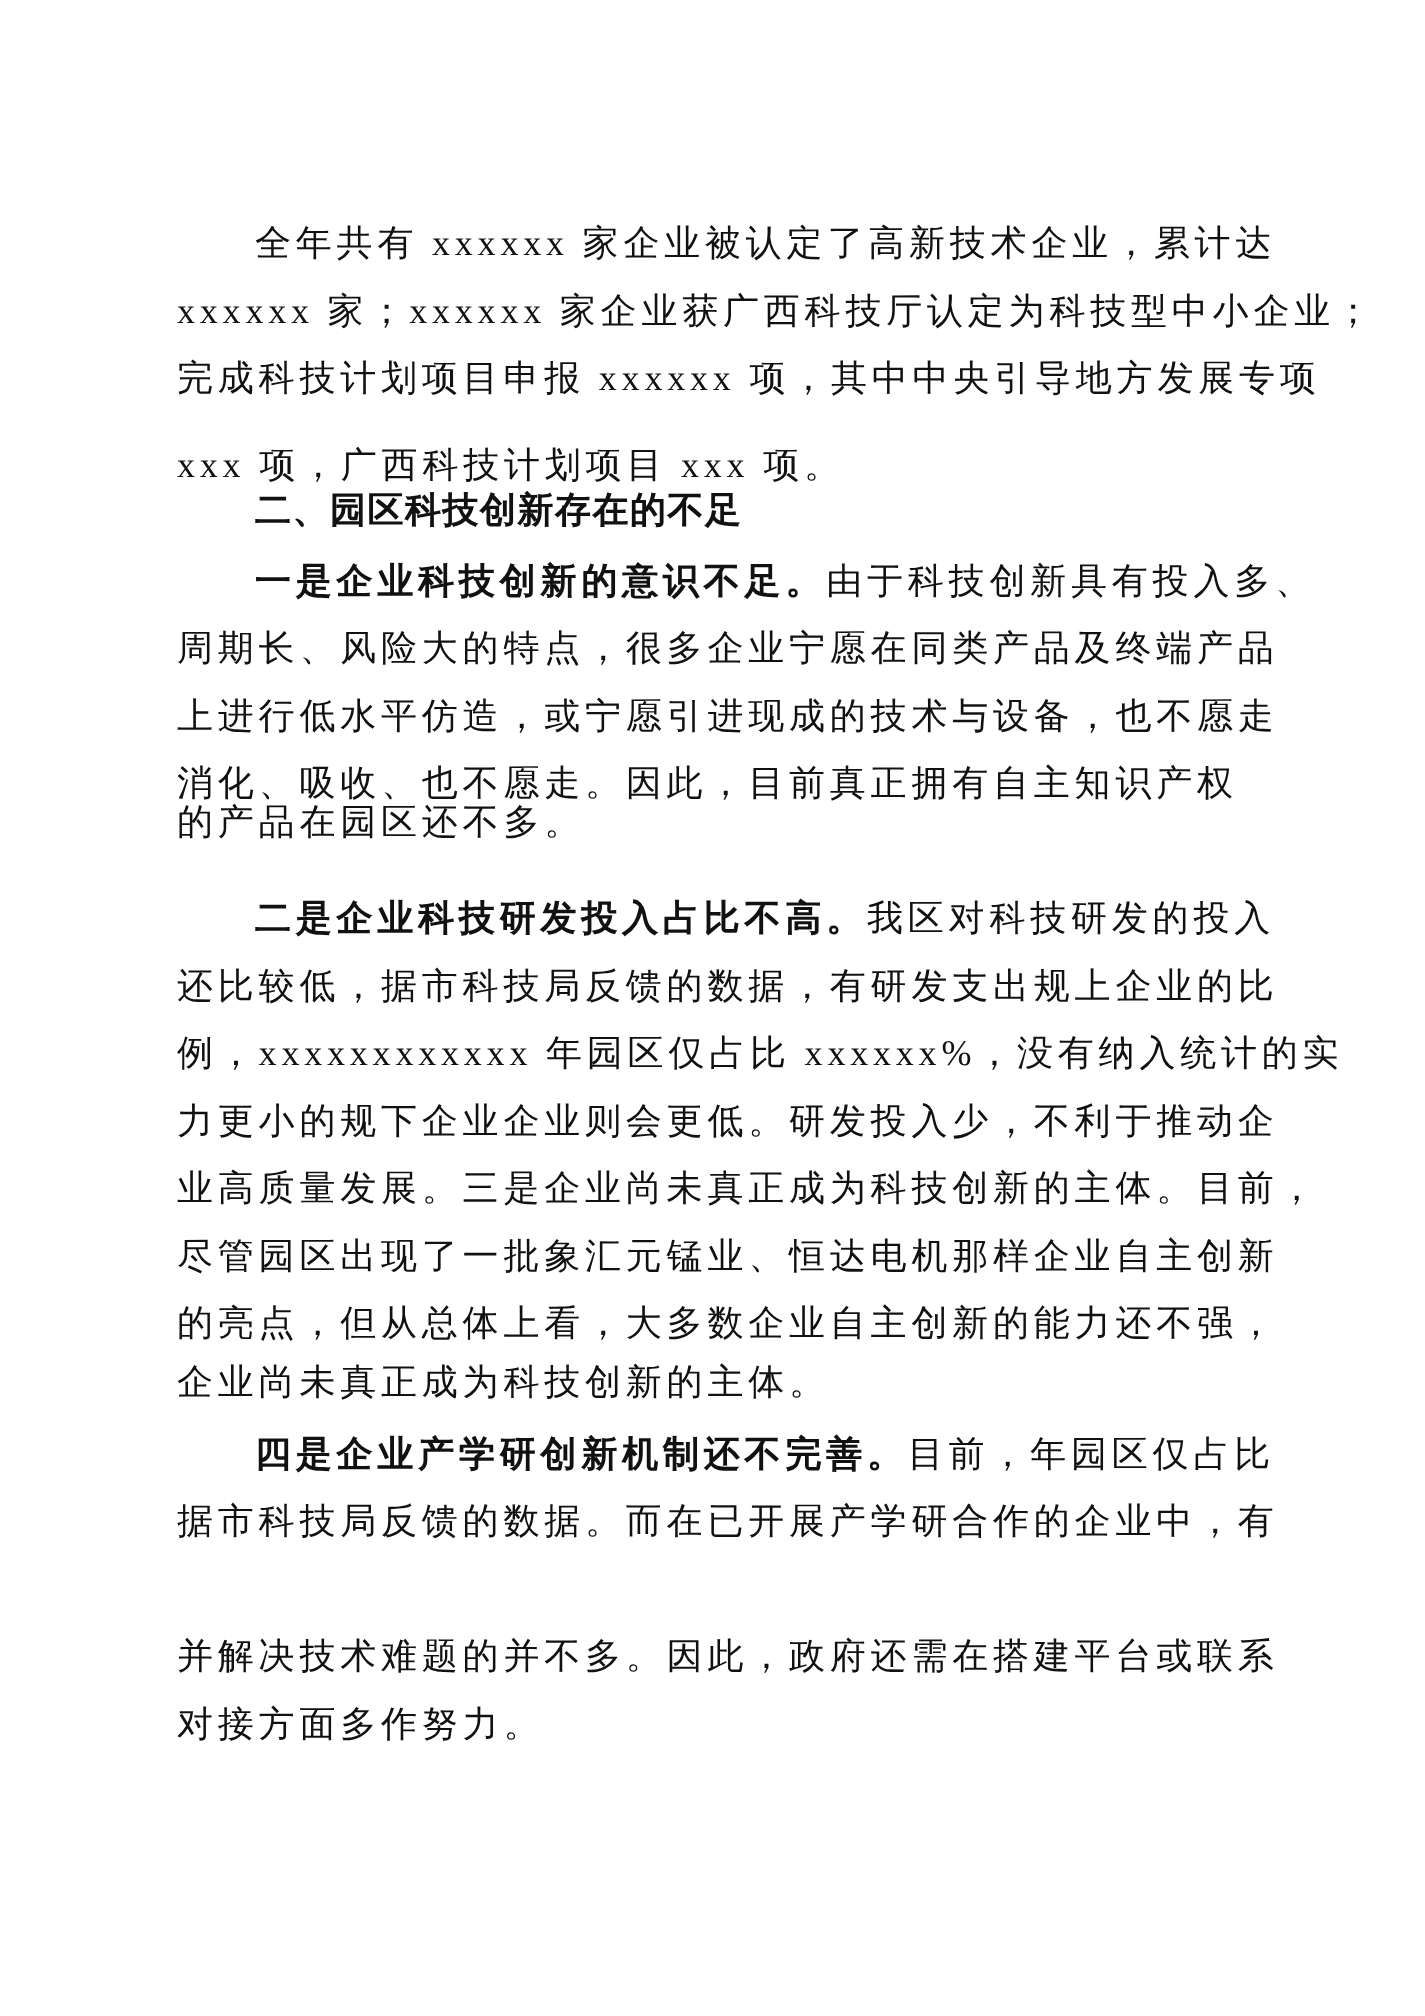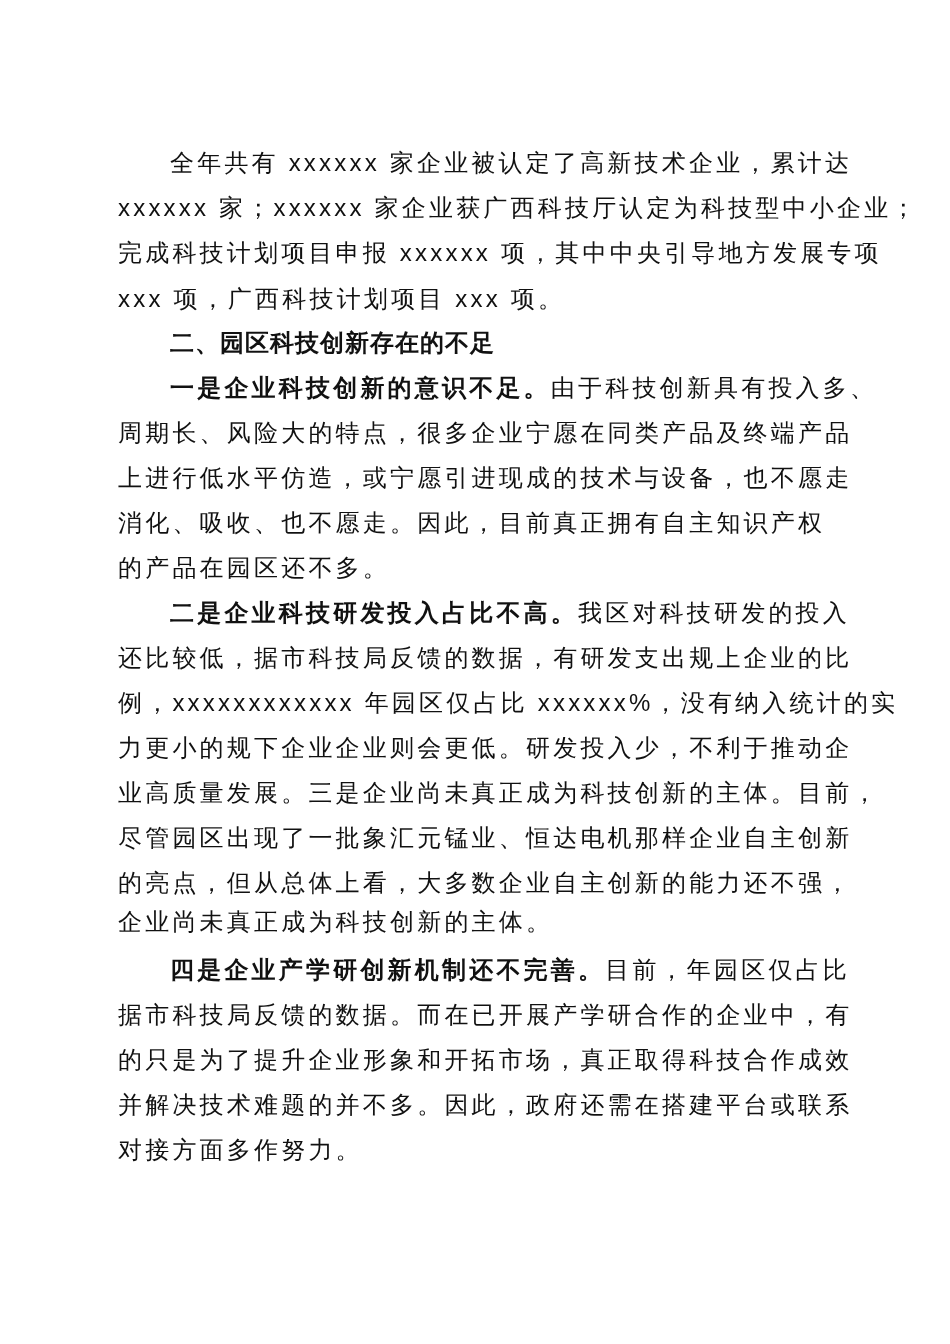--- a/index.html
+++ b/index.html
@@ -2,57 +2,56 @@
 <html><head>
   <meta charset="utf-8">
   <style>
     html, body { margin: 0; padding: 0; background: #ffffff; }
     body { width: 950px; height: 1344px; position: relative; overflow: hidden; }
     .page { position: absolute; left: 0; top: 0; width: 950px; height: 1344px; background: #ffffff; }
     .line {
       position: absolute;
       left: 118px;
       width: 720px;
-      font-family: Liberation Sans, sans-serif;
+      font-family: Liberation Serif, serif;
       font-size: 24px;
       line-height: 34px;
       color: #111111;
       white-space: nowrap;
       letter-spacing: 3.2px;
     }
     .indent { left: 170px; }
-    .heading { font-family: Liberation Sans, sans-serif; font-weight: bold; letter-spacing: 1px; }
+    .heading { font-family: Liberation Mono, monospace; font-weight: bold; letter-spacing: 1px; }
     .lead { font-weight: bold; }
   </style>
 </head>
 <body>
 
 <div class="page">
 
   <div class="line indent" style="top:146px">全年共有 xxxxxx 家企业被认定了高新技术企业，累计达</div>
   <div class="line" style="top:191px">xxxxxx 家；xxxxxx 家企业获广西科技厅认定为科技型中小企业；</div>
   <div class="line" style="top:236px">完成科技计划项目申报 xxxxxx 项，其中中央引导地方发展专项</div>
-  <div class="line" style="top:282px">xxx 项，广西科技计划项目 xxx 项。</div>
+  <div class="line" style="top:294px">xxx 项，广西科技计划项目 xxx 项。</div>
 
   <div class="line indent heading" style="top:326px">二、园区科技创新存在的不足</div>
 
   <div class="line indent" style="top:371px"><span class="lead">一是企业科技创新的意识不足。</span><span>由于科技创新具有投入多、</span></div>
   <div class="line" style="top:416px">周期长、风险大的特点，很多企业宁愿在同类产品及终端产品</div>
   <div class="line" style="top:461px">上进行低水平仿造，或宁愿引进现成的技术与设备，也不愿走</div>
   <div class="line" style="top:506px">消化、吸收、也不愿走。因此，目前真正拥有自主知识产权</div>
-  <div class="line" style="top:551px">的产品在园区还不多。</div>
+  <div class="line" style="top:532px">的产品在园区还不多。</div>
 
   <div class="line indent" style="top:596px"><span class="lead">二是企业科技研发投入占比不高。</span><span>我区对科技研发的投入</span></div>
   <div class="line" style="top:641px">还比较低，据市科技局反馈的数据，有研发支出规上企业的比</div>
   <div class="line" style="top:686px">例，xxxxxxxxxxxx 年园区仅占比 xxxxxx%，没有纳入统计的实</div>
   <div class="line" style="top:731px">力更小的规下企业企业则会更低。研发投入少，不利于推动企</div>
   <div class="line" style="top:776px">业高质量发展。三是企业尚未真正成为科技创新的主体。目前，</div>
   <div class="line" style="top:821px">尽管园区出现了一批象汇元锰业、恒达电机那样企业自主创新</div>
   <div class="line" style="top:866px">的亮点，但从总体上看，大多数企业自主创新的能力还不强，</div>
   <div class="line" style="top:905px">企业尚未真正成为科技创新的主体。</div>
 
   <div class="line indent" style="top:953px"><span class="lead">四是企业产学研创新机制还不完善。</span><span>目前，年园区仅占比</span></div>
   <div class="line" style="top:998px">据市科技局反馈的数据。而在已开展产学研合作的企业中，有</div>
-  <div class="line" style="top:1043px">的只是为了提升企业形象和开拓市场，真正取得科技合作成效</div>
   <div class="line" style="top:1088px">并解决技术难题的并不多。因此，政府还需在搭建平台或联系</div>
   <div class="line" style="top:1133px">对接方面多作努力。</div>
 
 </div>
 
 </body></html>

